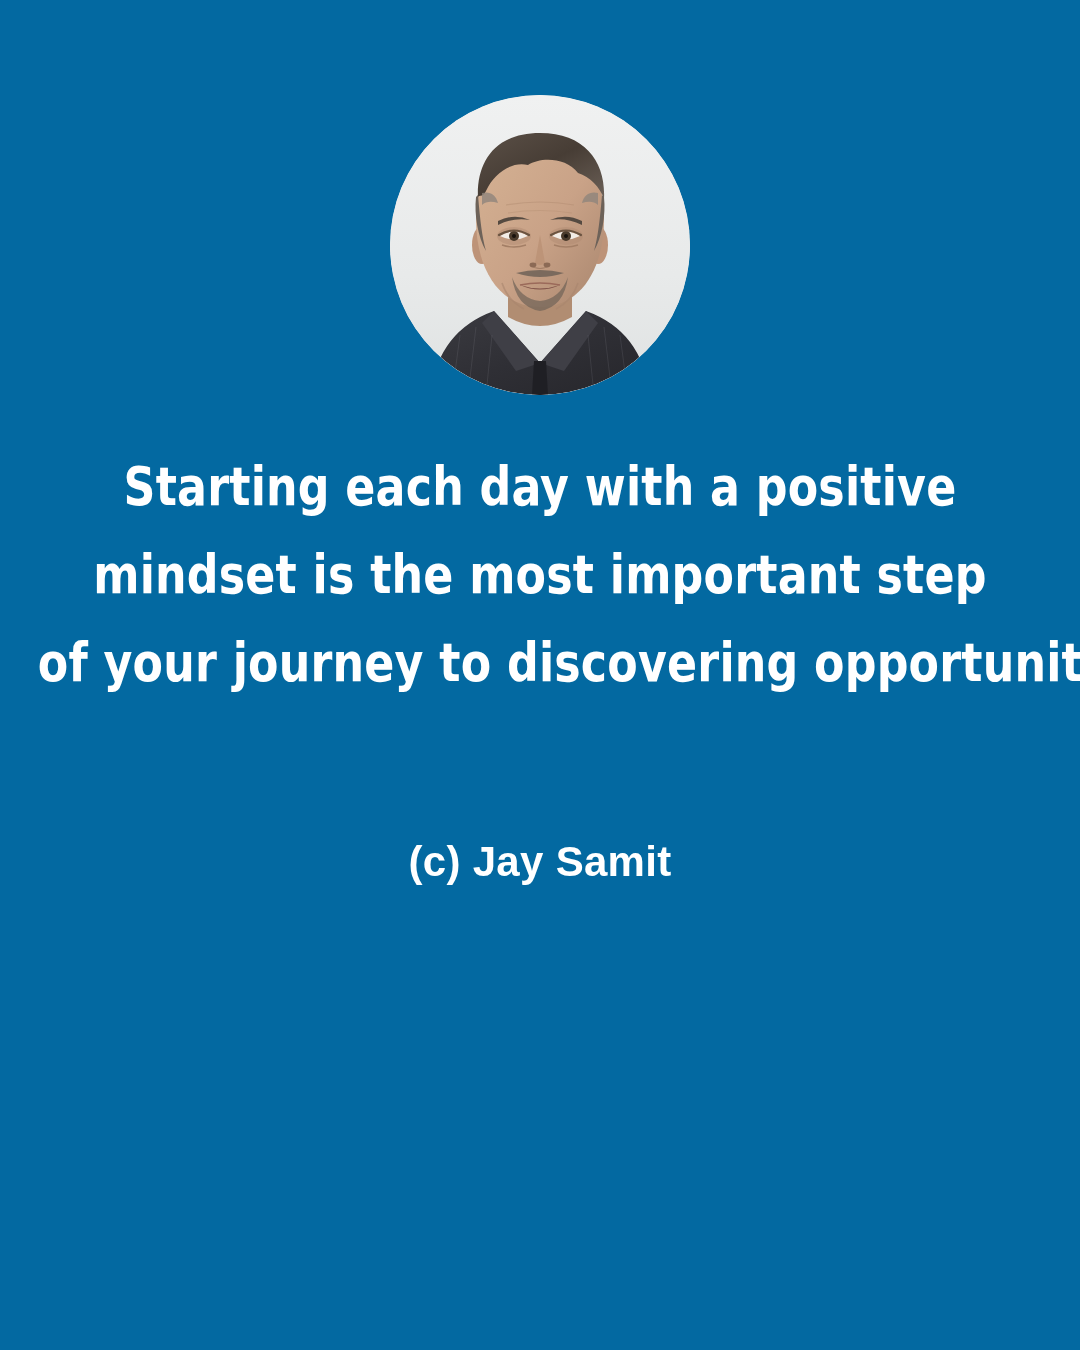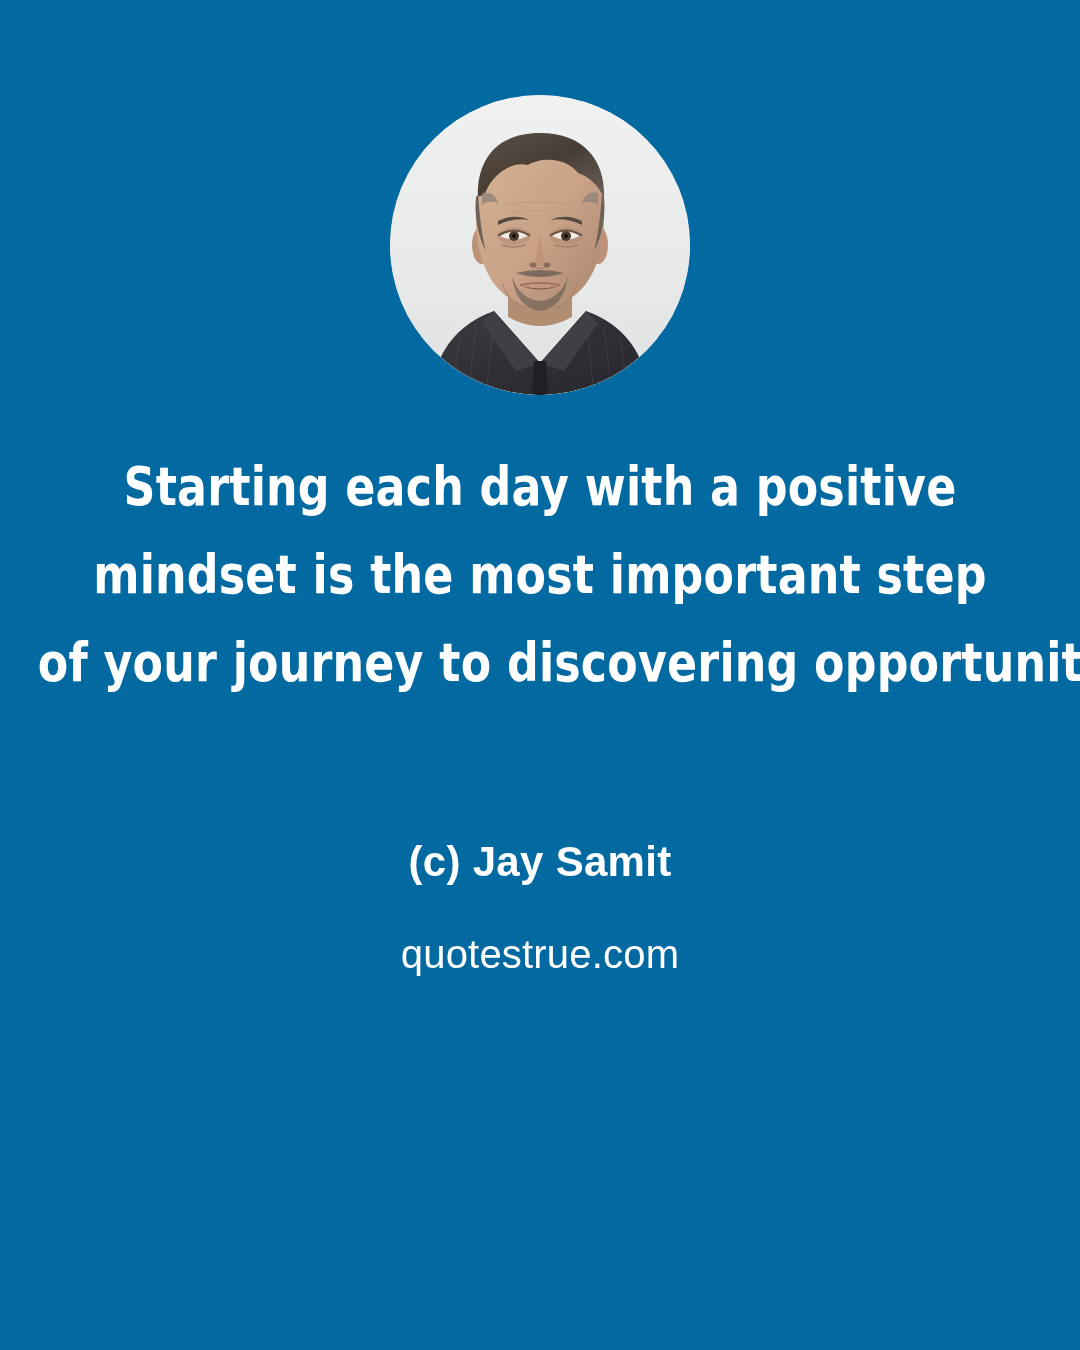--- a/index.html
+++ b/index.html
@@ -191,15 +191,14 @@
   </div>
 
   <div class="quote">
     <span class="quote-line">Starting each day with a positive</span>
     <span class="quote-line">mindset is the most important step</span>
     <span class="quote-line">of your journey to discovering opportunity.</span>
   </div>
 
   <div class="author">(c) Jay Samit</div>
 
-  <div class="source">quotestrue.com</div>
 
 </div>
 
 </body></html>

